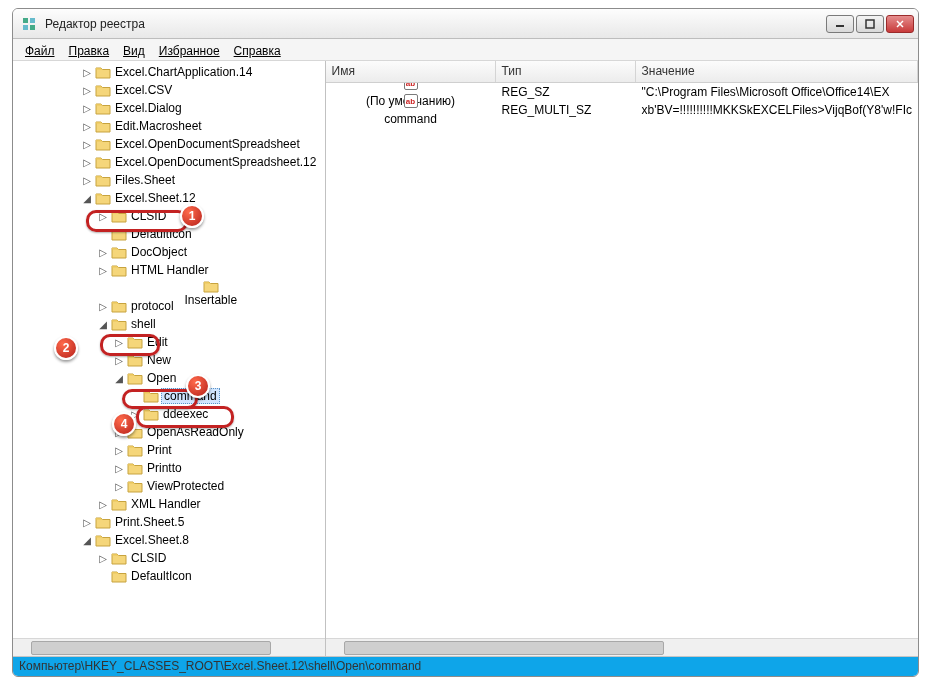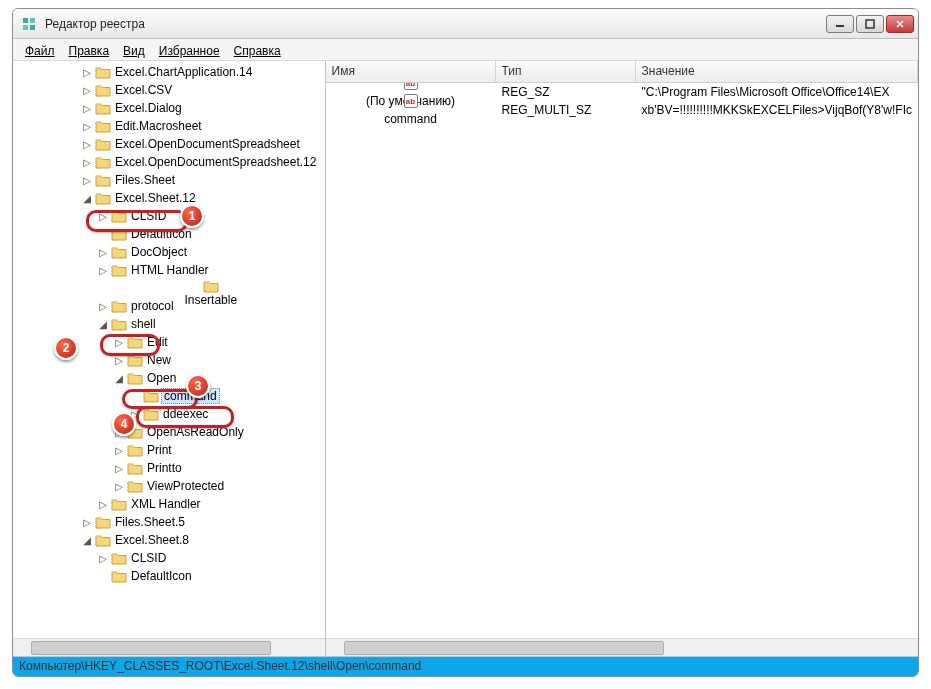--- a/index.html
+++ b/index.html
@@ -338,21 +338,21 @@
             <span class="node-label">XML Handler</span>
           </div>
           <div class="tree-node" style="padding-left: 68px;">
             <span class="tg">▷</span>
             <span class="folder-icon">
               <svg width="16" height="14" viewBox="0 0 16 14">
                 <path d="M1 3 L6 3 L7.5 4.5 L15 4.5 L15 13 L1 13 Z" fill="#f5d67a" stroke="#c7a33e"></path>
                 <path d="M1 3 L6 3 L7.5 4.5 L1 4.5 Z" fill="#eac65c"></path>
               </svg>
             </span>
-            <span class="node-label">Files.Sheet.5</span>
+            <span class="node-label">Print.Sheet.5</span>
           </div>
           <div class="tree-node" style="padding-left: 68px;">
             <span class="tg">◢</span>
             <span class="folder-icon">
               <svg width="16" height="14" viewBox="0 0 16 14">
                 <path d="M1 3 L6 3 L7.5 4.5 L15 4.5 L15 13 L1 13 Z" fill="#f5d67a" stroke="#c7a33e"></path>
                 <path d="M1 3 L6 3 L7.5 4.5 L1 4.5 Z" fill="#eac65c"></path>
               </svg>
             </span>
             <span class="node-label">Excel.Sheet.8</span>

